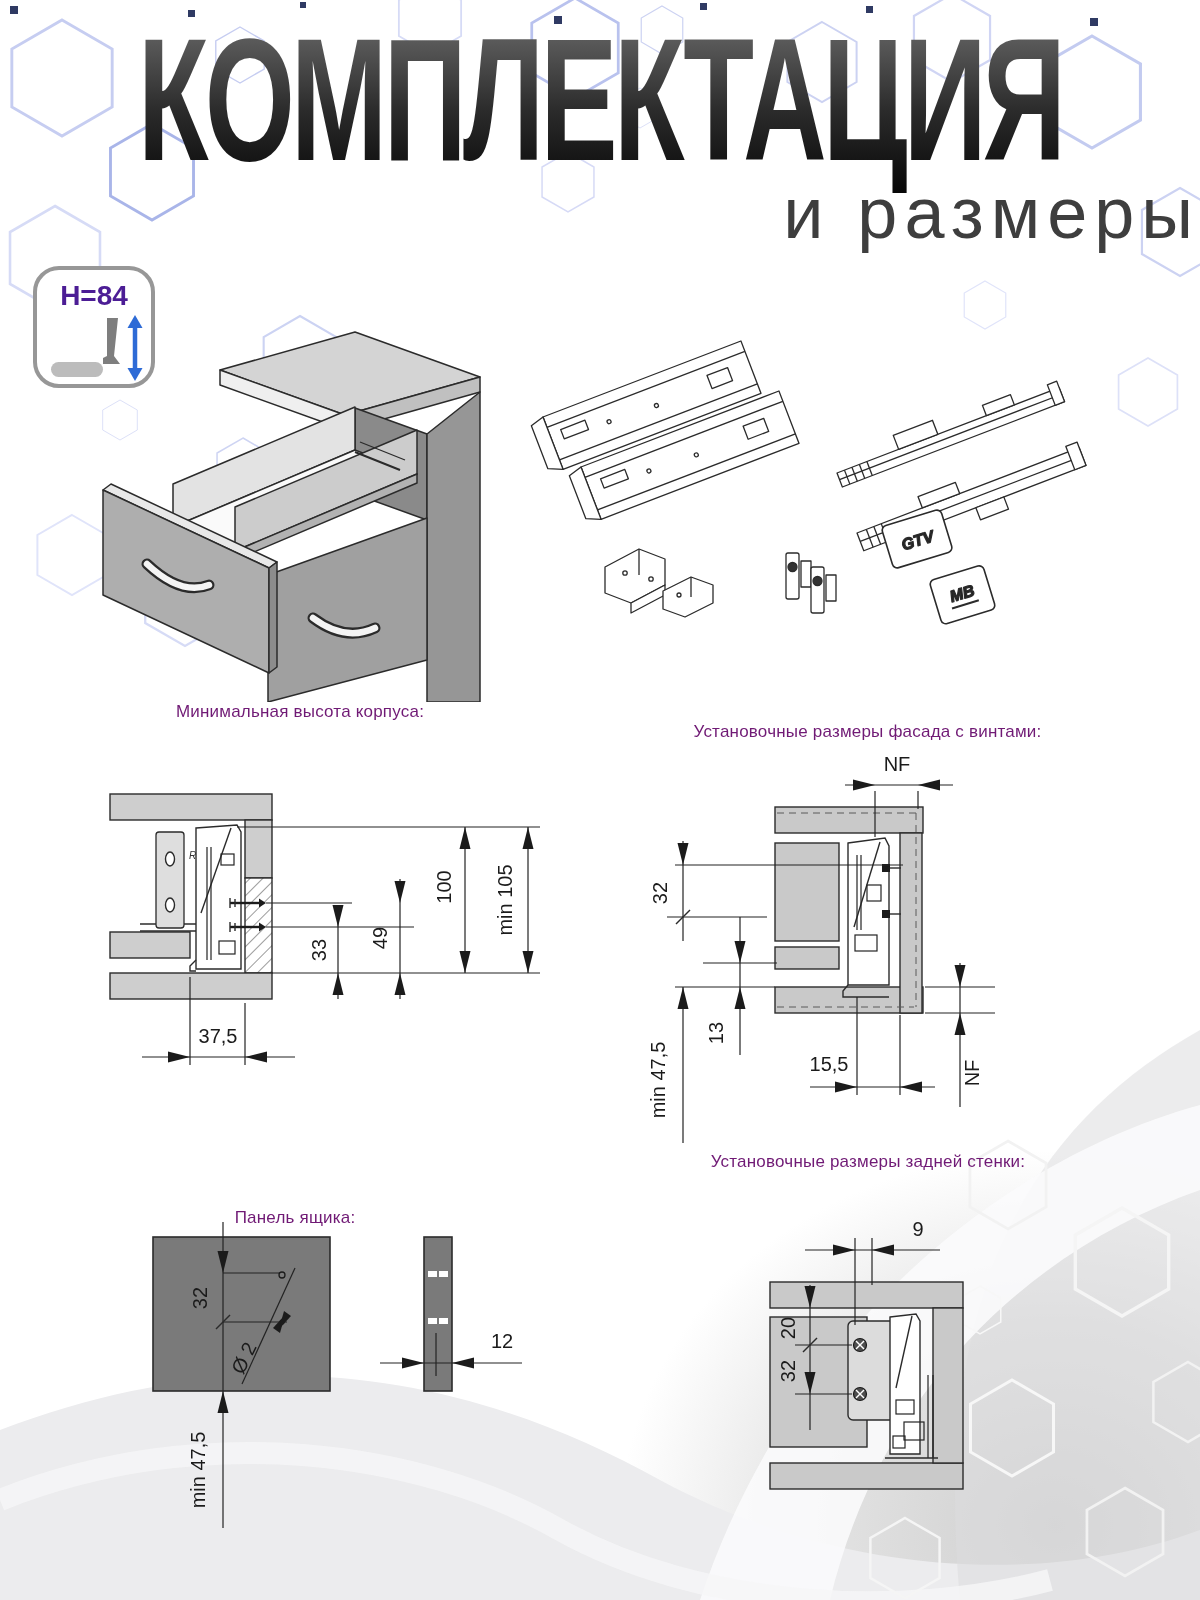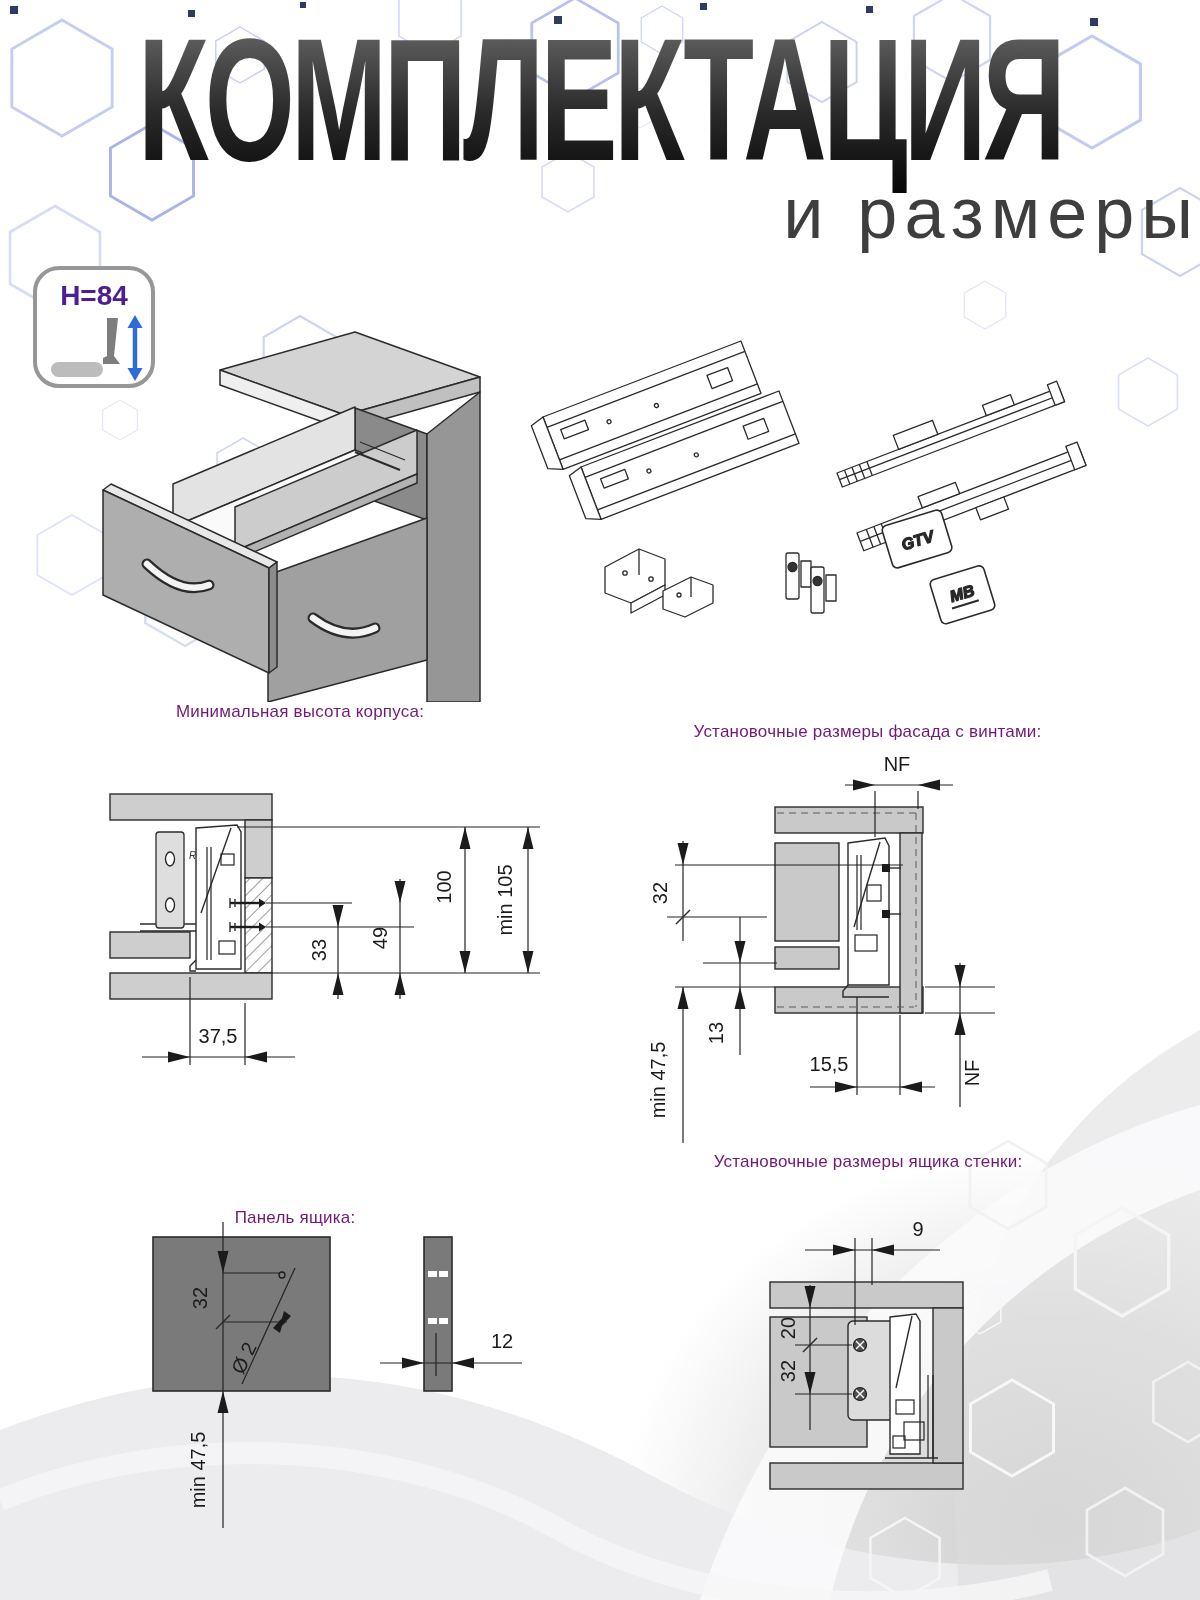--- a/index.html
+++ b/index.html
@@ -401,21 +401,21 @@
         <line x1="320" y1="252" x2="390" y2="252" class="ln"></line>
         <line x1="320" y1="278" x2="390" y2="278" class="ln"></line>
         <line x1="355" y1="228" x2="355" y2="372" class="ln"></line>
         <path d="M355,252 l-5.5,-22 11,0 z" class="ar"></path>
         <path d="M355,278 l-5.5,22 11,0 z" class="ar"></path>
         <text class="dim" transform="translate(374,338) rotate(-90)" text-anchor="middle">NF</text>
       </g>
     </svg>
 
     <div class="sec-label" style="left:85px;top:1208px;width:420px">Панель ящика:</div>
-    <div class="sec-label" style="left:548px;top:1152px;width:640px">Установочные размеры ящика стенки:</div>
+    <div class="sec-label" style="left:548px;top:1152px;width:640px">Установочные размеры задней стенки:</div>
 
     <svg width="400" height="390" viewBox="0 0 400 390" style="position:absolute;left:130px;top:1198px">
       <rect x="23" y="39" width="177" height="154" fill="#7a7a7a" stroke="#2b2b2b" stroke-width="1.6"></rect>
       <rect x="294" y="39" width="28" height="154" fill="#7a7a7a" stroke="#2b2b2b" stroke-width="1.6"></rect>
 
       <g fill="#fff">
         <rect x="298" y="73" width="9" height="6"></rect>
           <rect x="309" y="73" width="9" height="6"></rect>
         <rect x="298" y="120" width="9" height="6"></rect>
           <rect x="309" y="120" width="9" height="6"></rect>

